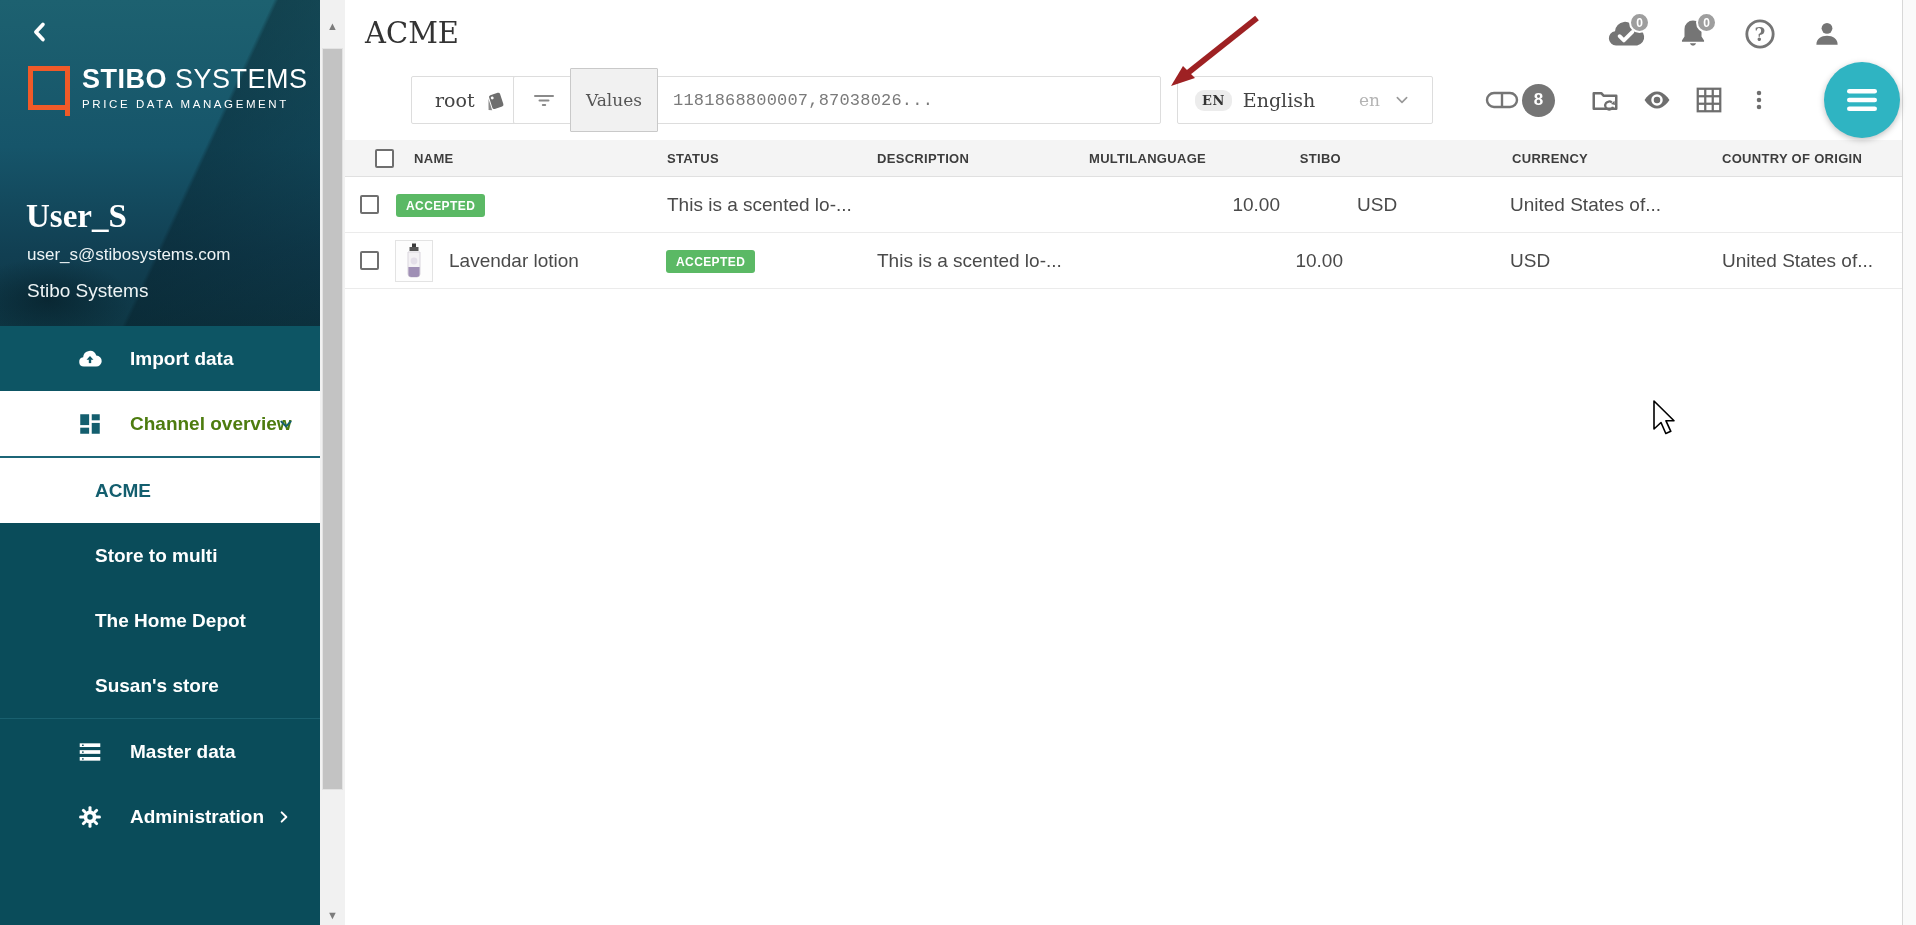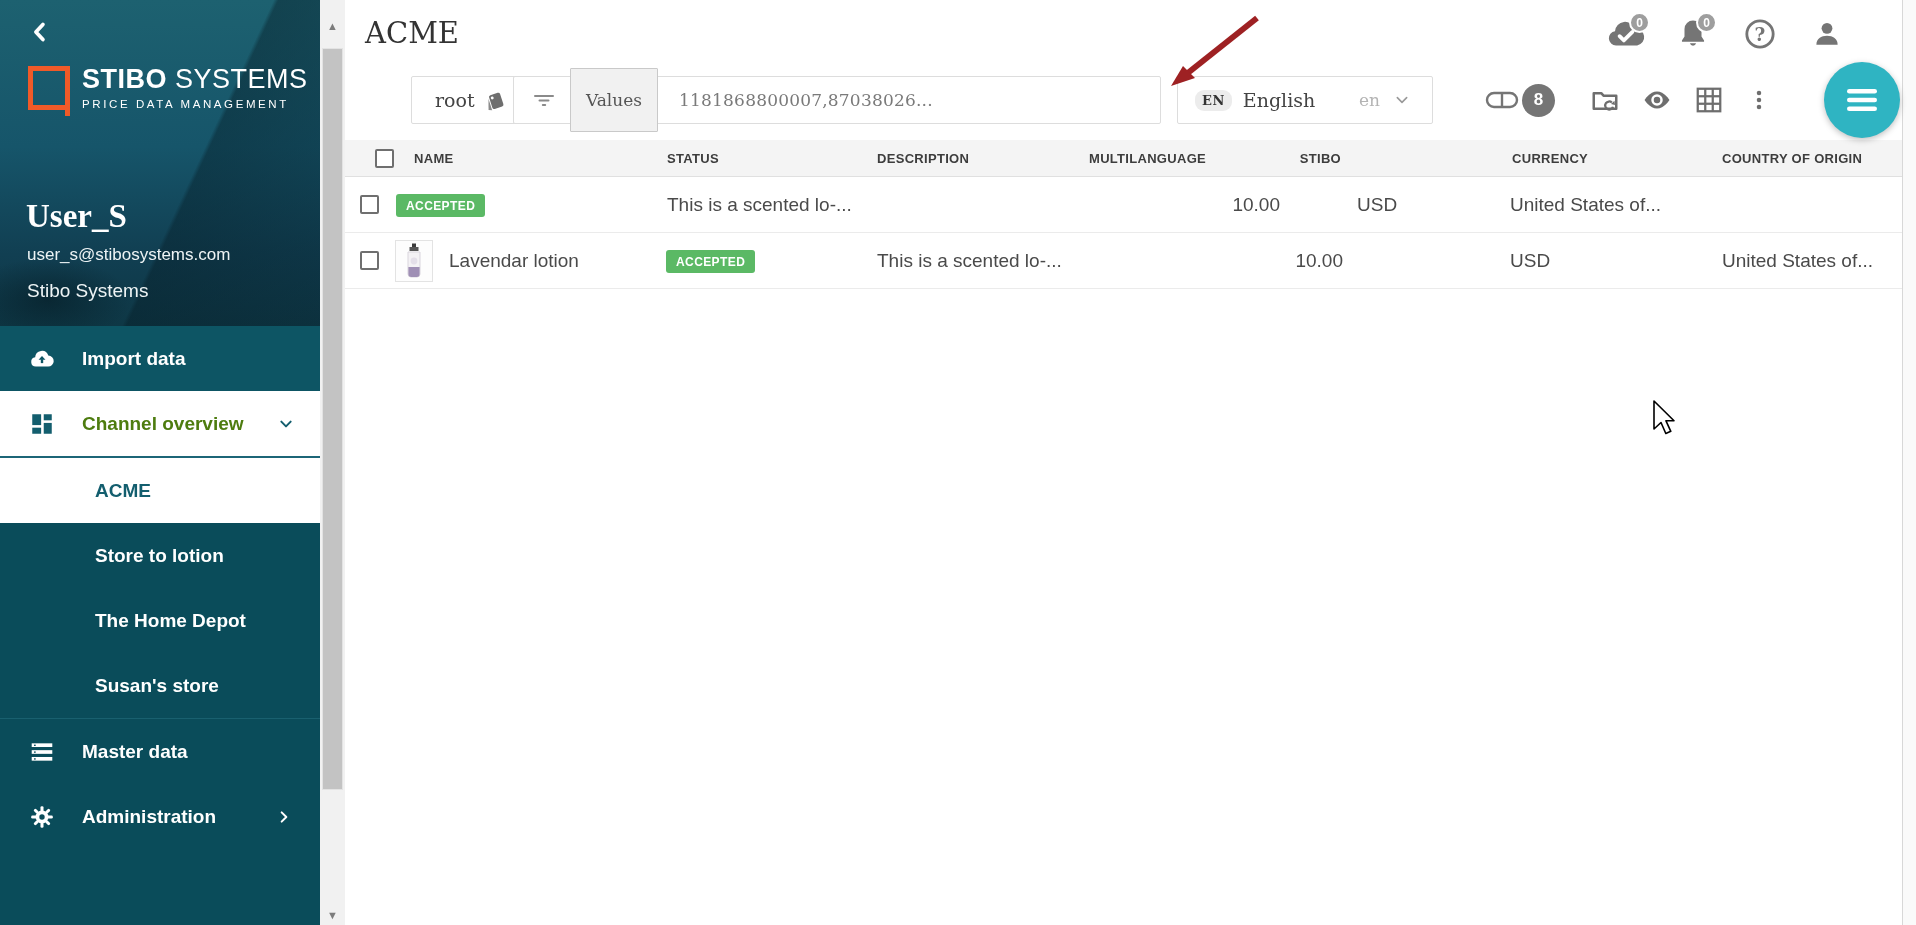--- a/index.html
+++ b/index.html
@@ -23,21 +23,21 @@
   .logo { position:absolute; left:28px; top:66px; display:flex; align-items:flex-start; gap:12px; }
   .logo-square { width:42px; height:44px; border:5px solid #f05a28; position:relative; }
   .logo-square::after { content:""; position:absolute; right:-5px; bottom:-11px; width:5px; height:6px; background:#f05a28; }
   .logo-text1 { color:#fff; font-size:27px; letter-spacing:.5px; line-height:1; white-space:nowrap; }
   .logo-text1 b { font-weight:bold; }
   .logo-text2 { color:#fff; font-size:11.5px; letter-spacing:2.6px; margin-top:5px; white-space:nowrap; }
   .user-name { position:absolute; left:26px; top:198px; color:#fff; font-family:"Liberation Serif", serif; font-weight:bold; font-size:33px; }
   .user-email { position:absolute; left:27px; top:245px; color:#eef4f5; font-size:17px; }
   .user-org { position:absolute; left:27px; top:280px; color:#eef4f5; font-size:19px; }
   .nav { position:absolute; top:326px; left:0; width:100%; }
-  .nav-item { height:65px; display:flex; align-items:center; color:#fff; font-size:19px; font-weight:bold; cursor:pointer; position:relative; }
+  .nav-item { height:65px; display:flex; align-items:center; color:#fff; font-size:19px; font-weight:bold; cursor:pointer; position:relative;padding-left:48px; }
   .nav-item .nico { width:26px; height:26px; margin-left:29px; margin-right:27px; flex:0 0 auto; }
   .nav-item.import { background:#0d5564; }
   .nav-item.active-parent { background:#fff; color:#4d7c0f; }
   .nav-item.sub { padding-left:95px; background:#0a4c5a; }
   .nav-item.sub.active { background:#fff; color:#135e6e; }
   .nav-sep { height:2px; background:#1c6577; }
   .nav-sep2 { height:1px; background:#19606f; }
   .chev-right-nav { position:absolute; right:28px; }
   .chev-down-nav { position:absolute; right:26px; }
   
@@ -55,21 +55,21 @@
   .tb-box { position:absolute; top:76px; height:48px; border:1px solid #ddd; border-radius:2px; background:#fff; display:flex; align-items:center; font-family:"DejaVu Serif", serif; color:#444; }
   .box-context { left:32px; width:120px;margin-left:34px; }
   .box-filter { left:168px; width:648px; }
   .box-lang { left:832px; width:256px; }
   .ctx-label { font-size:19px; margin-left:23px; }
   .swatch-icon { width:30px; height:30px; margin-left:8px; }
   .chev { width:16px; height:16px; }
   .ctx-chev { margin-left:12px; }
   .filter-icon { width:24px; height:24px; margin-left:18px; }
   .values-chip { margin-left:14px; background:#f1f1f1; border:1px solid #c9c9c9; font-size:17px; color:#555; padding:21px 15px; border-radius:1px; }
-  .values-text { margin-left:21px; font-size:17px; color:#7a7a7a; letter-spacing:.2px; }
+  .values-text { margin-left:15px; font-size:17px; color:#7a7a7a; letter-spacing:.2px;font-family:Liberation Mono, monospace; }
   .lang-pill { margin-left:17px; background:#ececec; border-radius:9px; color:#333; font-size:13px; font-weight:bold; padding:3px 7px; letter-spacing:.5px; }
   .lang-name { margin-left:11px; font-size:19px; }
   .lang-code { position:absolute; right:52px; color:#b4b4b4; font-size:17px; }
   .lang-chev { position:absolute; right:22px; }
   .tool-icons { position:absolute; top:76px; left:1140px; height:48px; display:flex; align-items:center; }
   .tool-ic { width:34px; height:34px; display:flex; align-items:center; justify-content:center; cursor:pointer; }
   .count-badge { width:33px; height:33px; border-radius:50%; background:#757575; color:#fff; font-size:17px; font-weight:bold; display:flex; align-items:center; justify-content:center; margin-left:3px; }
   .fab { position:absolute; left:1479px; top:62px; width:76px; height:76px; border-radius:50%; background:#2fb4c2; box-shadow:0 2px 6px rgba(0,0,0,.25); display:flex; align-items:center; justify-content:center; cursor:pointer; z-index:5; }
   
   .grid-row { display:grid; grid-template-columns:45px 270px 210px 212px 210px 63px 153px 212px 1fr; align-items:center; }
@@ -141,21 +141,21 @@
       <svg class="chev chev-down-nav" viewBox="0 0 24 24">
           <polyline points="5,8.5 12,15.5 19,8.5" fill="none" stroke="#135e6e" stroke-width="3" stroke-linecap="round" stroke-linejoin="round"></polyline>
         </svg>
     </div>
     <div class="nav-sep"></div>
 
     <div class="nav-item sub active">
       <span>ACME</span>
     </div>
     <div class="nav-item sub">
-      <span>Store to lotion</span>
+      <span>Store to multi</span>
     </div>
     <div class="nav-item sub">
       <span>The Home Depot</span>
     </div>
     <div class="nav-item sub">
       <span>Susan's store</span>
     </div>
     <div class="nav-sep2"></div>
 
     <div class="nav-item">

